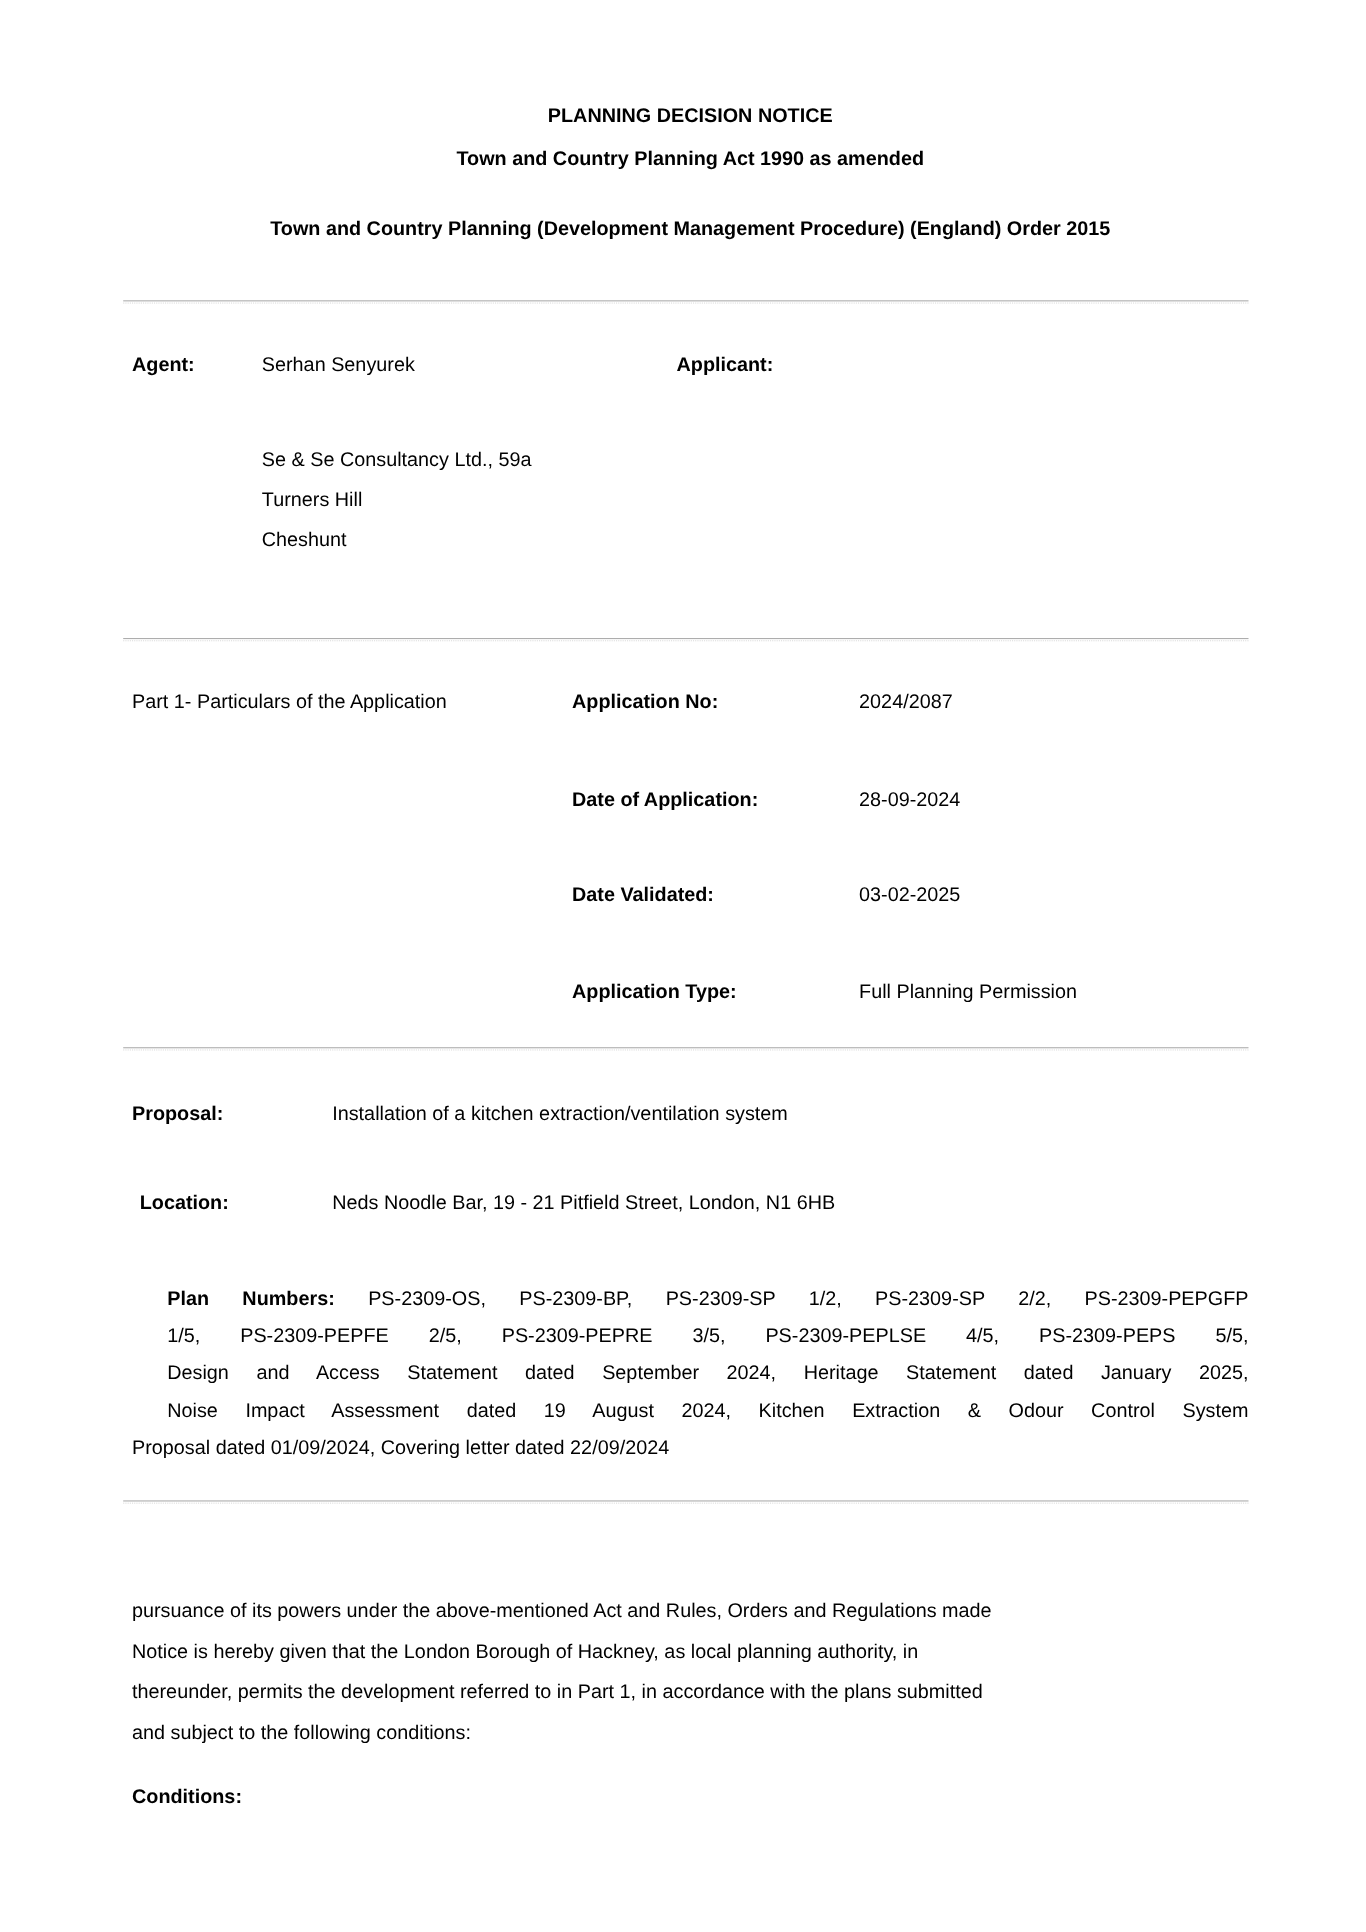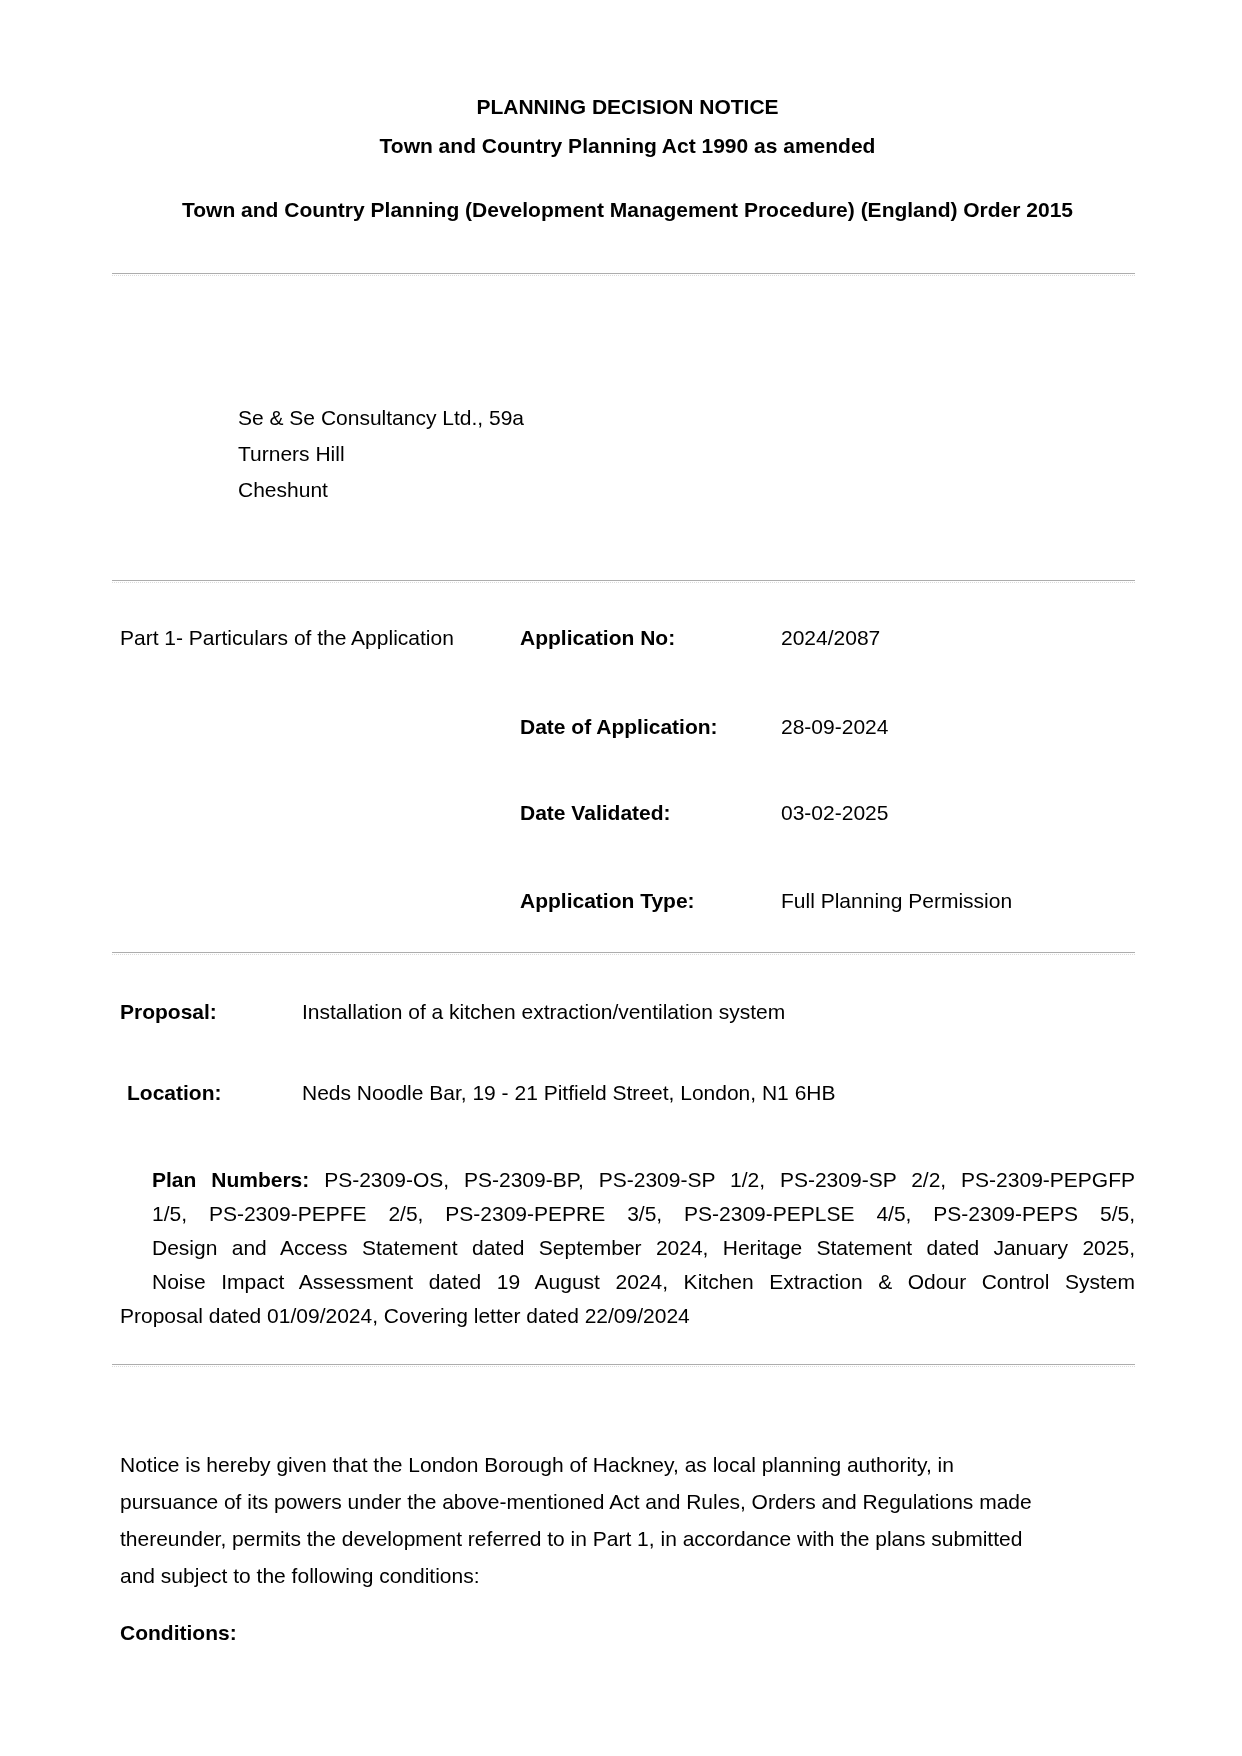--- a/index.html
+++ b/index.html
@@ -2,21 +2,21 @@
 <html><head>
 <meta charset="utf-8">
 <style>
   html,body { margin:0; padding:0; background:#ffffff; }
   .page {
     position:relative;
     width:1242px; height:1756px;
     background:#ffffff;
     color:#000000;
     font-family:"Liberation Sans","DejaVu Sans",sans-serif;
-    font-size:21px;
+    font-size:18px;
     overflow:hidden;
   }
   .abs { position:absolute; left:120px; right:107px; }
   .center { text-align:center; }
   .bold { font-weight:bold; }
   .rowline { height:26px; }
   .rowline .ps { position:absolute; top:0; line-height:26px; white-space:nowrap; }
   .divider {
     position:absolute; left:112px; right:107px; height:1px;
     border-top:1px solid #adadad;
@@ -31,20 +31,26 @@
 <body>
 
 <div class="page">
 
   <div class="abs center bold" style="top:95px">PLANNING DECISION NOTICE</div>
   <div class="abs center bold" style="top:134px">Town and Country Planning Act 1990 as amended</div>
   <div class="abs center bold" style="top:198px">Town and Country Planning (Development Management Procedure) (England) Order 2015</div>
 
   <div class="divider" style="top:273px"></div>
 
+  <div class="abs rowline" style="top:318px">
+    <b class="ps" style="left:0">Agent:</b>
+    <span class="ps" style="left:118px">Serhan Senyurek</span>
+    <b class="ps" style="left:495px">Applicant:</b>
+    <span class="ps" style="left:640px"></span>
+  </div>
 
   <div class="addr" style="position:absolute; left:238px; top:400px">
     <div>Se &amp; Se Consultancy Ltd., 59a</div>
     <div>Turners Hill</div>
     <div>Cheshunt</div>
   </div>
 
   <div class="divider" style="top:580px"></div>
 
   <div class="abs rowline" style="top:625px">
@@ -85,22 +91,22 @@
     <div class="jline">1/5, PS-2309-PEPFE 2/5, PS-2309-PEPRE 3/5, PS-2309-PEPLSE 4/5, PS-2309-PEPS 5/5,</div>
     <div class="jline">Design and Access Statement dated September 2024, Heritage Statement dated January 2025,</div>
     <div class="jline">Noise Impact Assessment dated 19 August 2024, Kitchen Extraction &amp; Odour Control System</div>
     <div>Proposal dated 01/09/2024, Covering letter dated 22/09/2024</div>
   </div>
 
   <div class="divider" style="top:1364px"></div>
 
 
   <div class="abs para2" style="top:1446px">
+    <div>pursuance of its powers under the above-mentioned Act and Rules, Orders and Regulations made</div>
     <div>Notice is hereby given that the London Borough of Hackney, as local planning authority, in</div>
-    <div>pursuance of its powers under the above-mentioned Act and Rules, Orders and Regulations made</div>
     <div>thereunder, permits the development referred to in Part 1, in accordance with the plans submitted</div>
     <div>and subject to the following conditions:</div>
   </div>
 
   <div class="abs rowline" style="top:1620px">
     <b class="ps" style="left:0">Conditions:</b>
   </div>
 
 </div>
 

